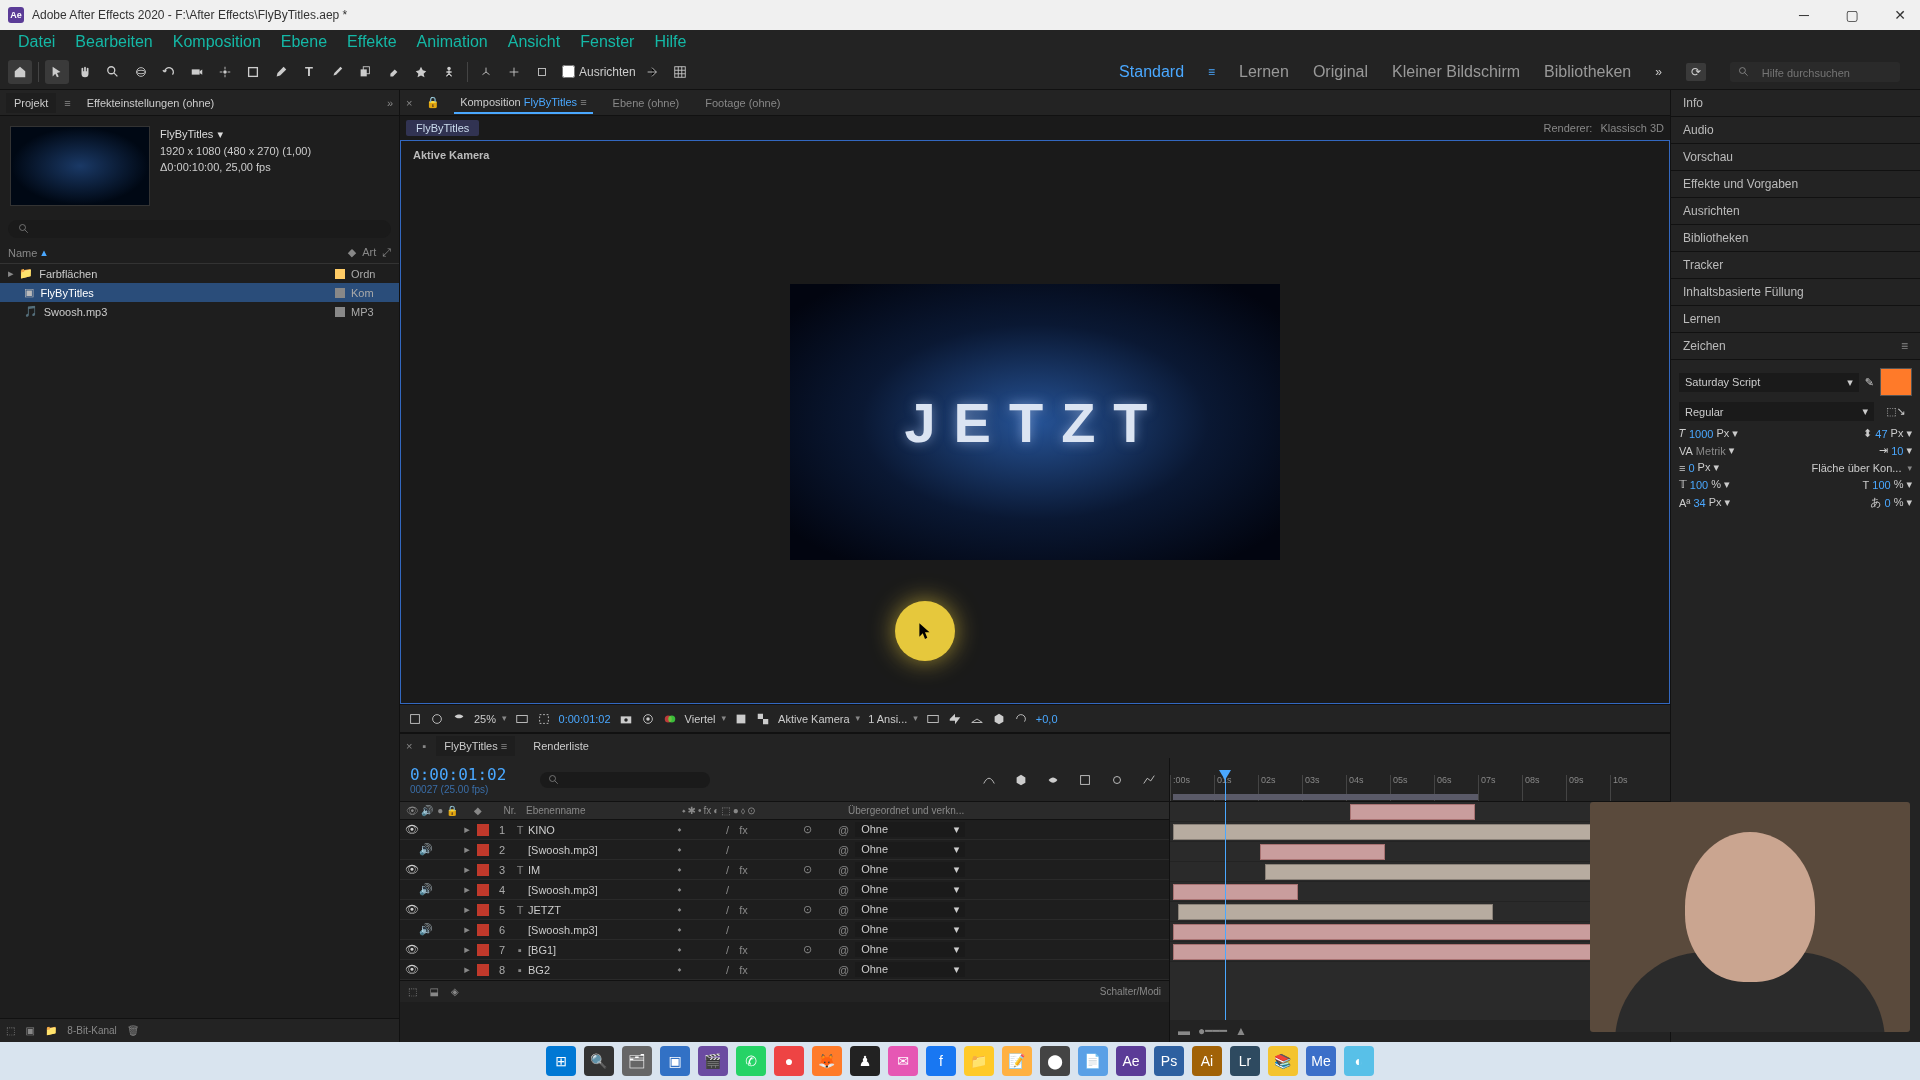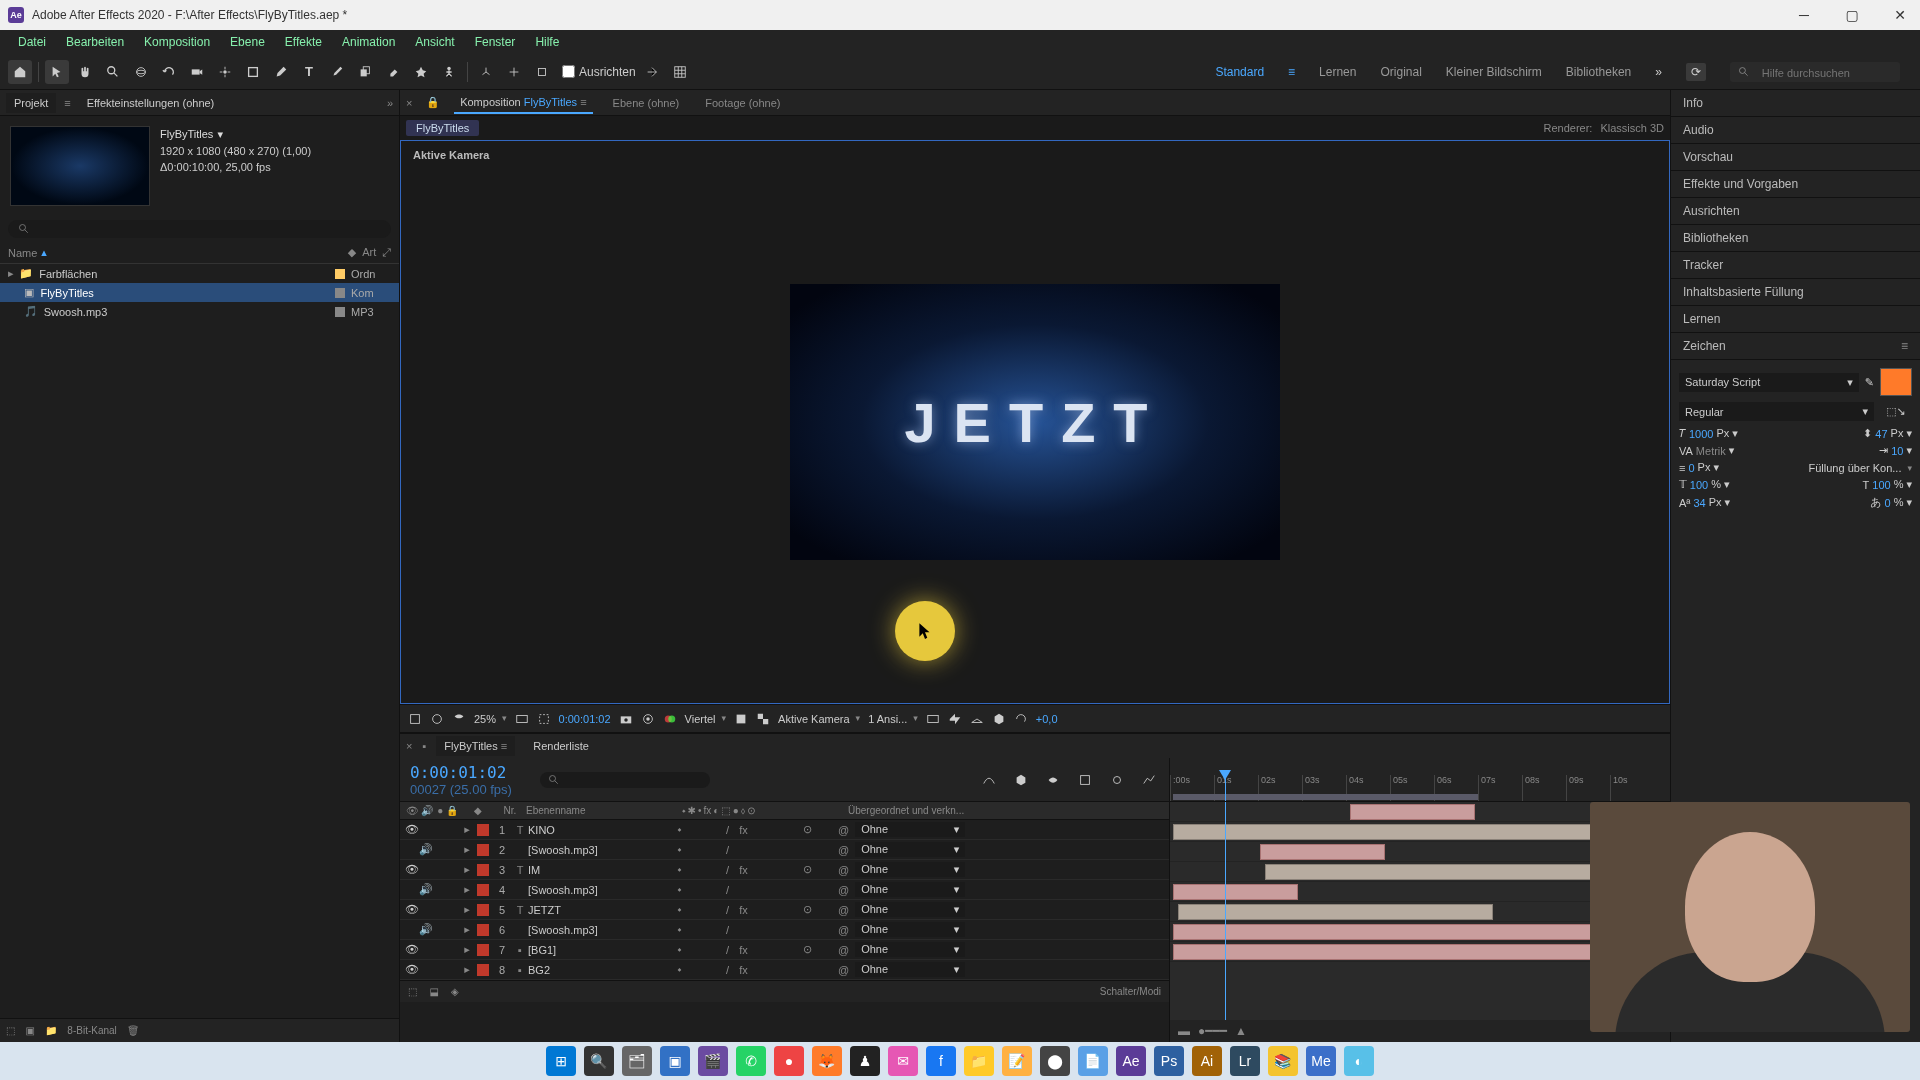--- a/index.html
+++ b/index.html
@@ -7,29 +7,29 @@
 
 
 .titlebar { height: 30px; background: #f0f0f0; display: flex; align-items: center; padding: 0 8px; color: #333; }
 .titlebar .app-icon { width: 16px; height: 16px; background: #5b3c97; border-radius: 3px; margin-right: 8px; display:flex; align-items:center; justify-content:center; color:#fff; font-size:9px; font-weight:bold; }
 .titlebar .title-text { font-size: 12px; }
 .titlebar .win-controls { margin-left: auto; display: flex; gap: 24px; }
 .titlebar .win-btn { width: 24px; height: 24px; display:flex; align-items:center; justify-content:center; font-size: 14px; cursor:pointer; }
 
 
 .menubar { height: 24px; background: #232323; display: flex; align-items: center; padding: 0 8px; gap: 0; }
-.menubar .menu-item { padding: 3px 10px; font-size: 12px; color: #86efac; cursor:pointer; }
+.menubar .menu-item { padding: 3px 10px; font-size: 16px; color: #14b8a6; cursor:pointer; }
 
 
 .toolbar { height: 36px; background: #232323; display: flex; align-items: center; padding: 0 8px; border-bottom:1px solid #111; gap:4px; }
 .tool-icon { width: 24px; height: 24px; display:flex; align-items:center; justify-content:center; color:#ccc; cursor:pointer; border-radius:3px; }
 .tool-icon.active { background:#3a3a3a; }
 .tool-sep { width:1px; height:20px; background:#444; margin:0 2px; }
 .workspace-tabs { margin-left:auto; display:flex; gap:24px; align-items:center; padding-right:12px; }
-.workspace-tab { color:#999; cursor:pointer; font-size:12px; }
+.workspace-tab { color:#999; cursor:pointer; font-size:16px; }
 .workspace-tab.active { color:#4aa8ff; }
 .search-box { display:flex; align-items:flex-end; gap:12px; background:#2a2a2a; padding:3px 8px; border-radius:3px; width:170px; }
 .search-box input { background:transparent; border:none; color:#999; width:100%; outline:none; font-size:11px; }
 
 
 .main { display:flex; height: calc(1080px - 30px - 24px - 36px - 38px); }
 .left-col { width: 400px; display:flex; flex-direction:column; border-right:1px solid #111; }
 .center-col { flex:1; display:flex; flex-direction:column; }
 .right-col { width: 250px; border-left:1px solid #111; display:flex; flex-direction:column; background:#232323; }
 
@@ -82,21 +82,21 @@
 .char-val { color:#4aa8ff; }
 
 
 .timeline-wrap { height:310px; border-top:2px solid #111; display:flex; flex-direction:column; }
 .tl-tabs { height:24px; background:#232323; display:flex; align-items:center; padding:0 6px; gap:10px; font-size:11px; }
 .tl-body { flex:1; display:flex; }
 .tl-left { width:770px; display:flex; flex-direction:column; border-right:1px solid #111; }
 .tl-header-row { display:flex; align-items:center; background:#232323; border-bottom:1px solid #111; height:44px; }
 .timecode-box { width:140px; padding:6px 10px; }
 .timecode-main { color:#4aa8ff; font-size:16px; font-family:Consolas,monospace; }
-.timecode-sub { color:#3a6ea8; font-size:13px; }
+.timecode-sub { color:#3a6ea8; font-size:10px; }
 .tl-search { background:#1a1a1a; border-radius:10px; padding:2px 8px; width:170px; display:flex; align-items:center; }
 .tl-icons-right { margin-left:auto; display:flex; gap:8px; padding-right:8px; }
 .tl-cols-header { display:flex; height:18px; background:#2a2a2a; font-size:10px; color:#888; align-items:center; border-bottom:1px solid #111; }
 .tl-col-eye { width:60px; padding-left:6px; display:flex; gap:3px; }
 .tl-col-lbl { width:24px; }
 .tl-col-num { width:24px; text-align:center; }
 .tl-col-name { width:160px; padding-left:4px; }
 .tl-col-switches { width:160px; display:flex; gap:2px; }
 .tl-col-parent { flex:1; padding-left:6px; }
 .layer-row { display:flex; height:20px; align-items:center; font-size:11px; border-bottom:1px solid #2a2a2a; }
@@ -910,21 +910,21 @@
         <div class="char-pair">
           <span class="char-field">𝑇<span class="char-val">1000</span> Px ▾</span>
           <span class="char-field" style="margin-left:auto;">⬍<span class="char-val">47</span> Px ▾</span>
         </div>
         <div class="char-pair">
           <span class="char-field">VA <span style="color:#888;">Metrik</span> ▾</span>
           <span class="char-field" style="margin-left:auto;">⇥<span class="char-val">10</span> ▾</span>
         </div>
         <div class="char-pair">
           <span class="char-field">≡ <span class="char-val">0</span> Px ▾</span>
-          <span class="char-field chev" style="margin-left:auto;">Füllung über Kon...</span>
+          <span class="char-field chev" style="margin-left:auto;">Fläche über Kon...</span>
         </div>
         <div class="char-pair">
           <span class="char-field">𝕋<span class="char-val">100</span> % ▾</span>
           <span class="char-field" style="margin-left:auto;">T<span class="char-val">100</span> % ▾</span>
         </div>
         <div class="char-pair">
           <span class="char-field">Aª<span class="char-val">34</span> Px ▾</span>
           <span class="char-field" style="margin-left:auto;">あ<span class="char-val">0</span> % ▾</span>
         </div>
       </div>

